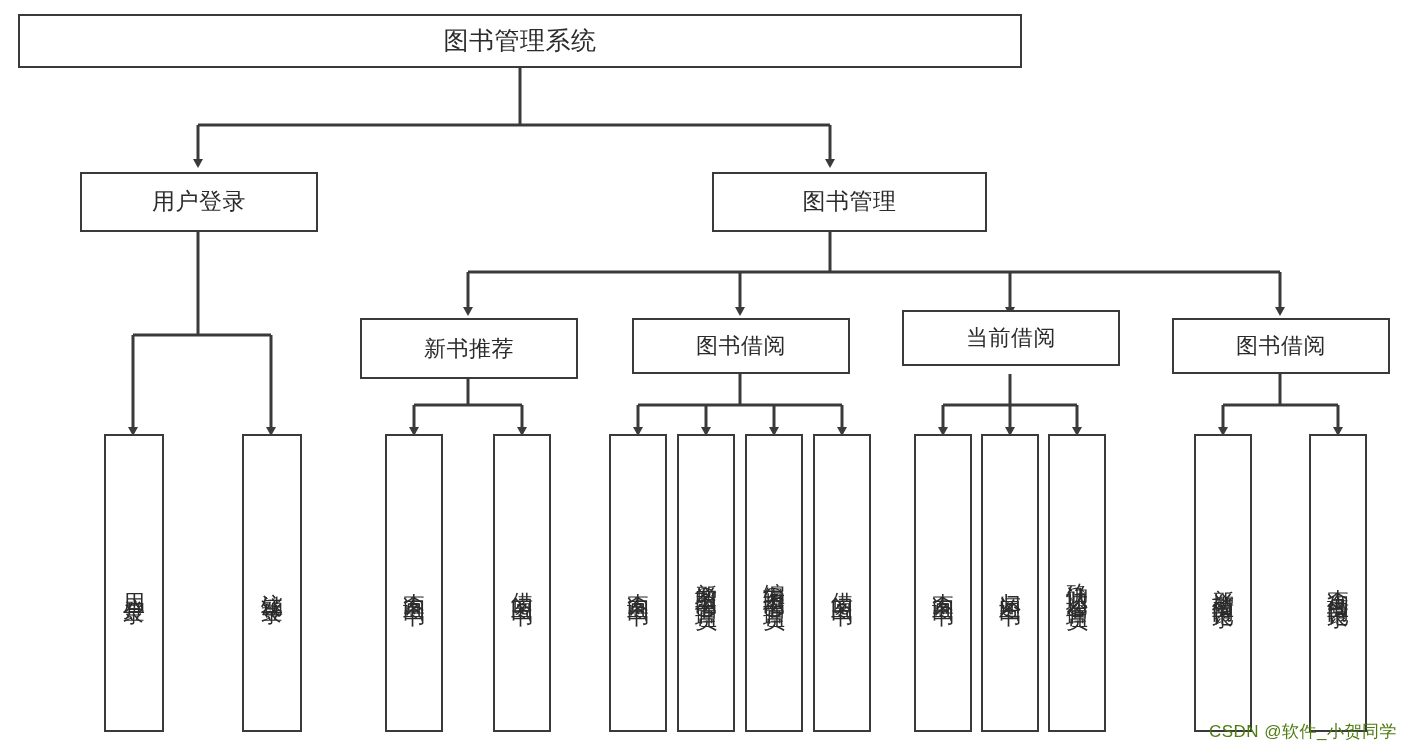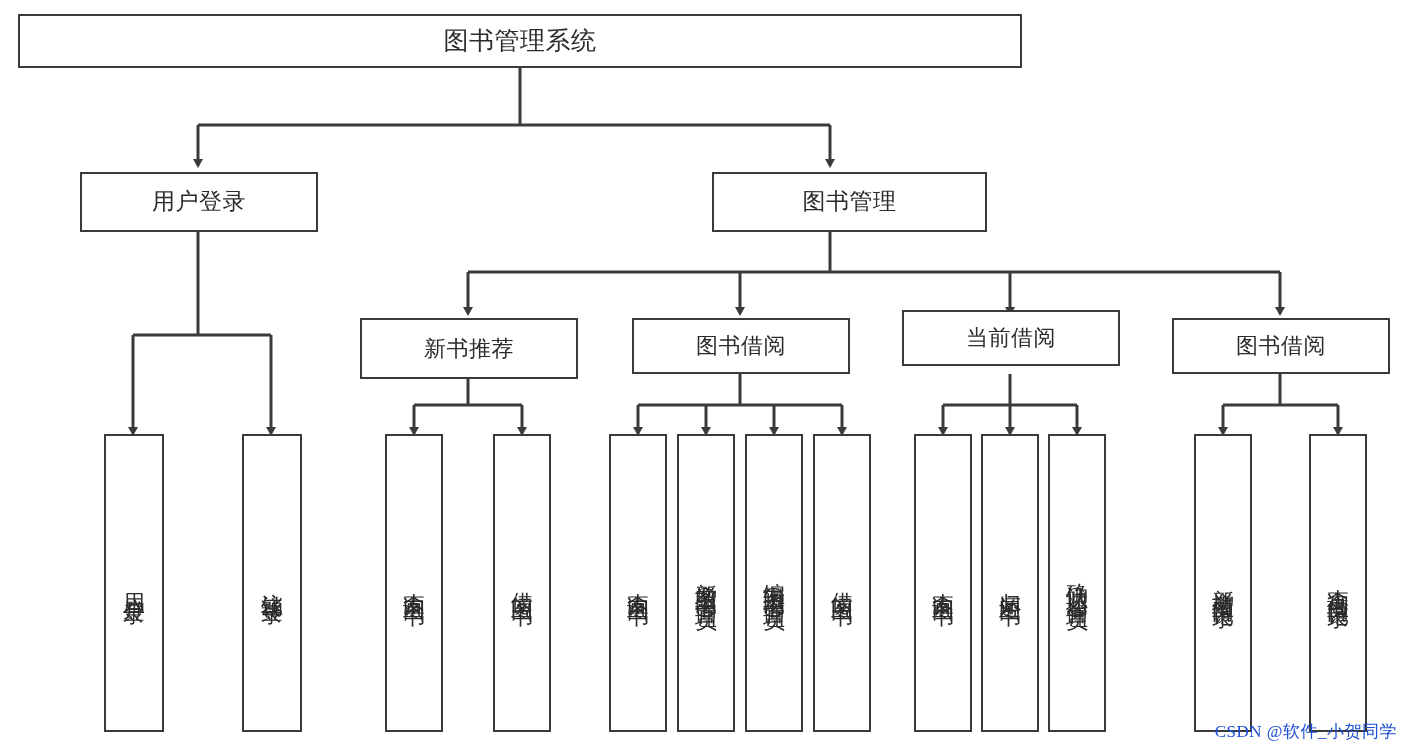--- a/index.html
+++ b/index.html
@@ -69,24 +69,24 @@
     font-size: 22px;
     letter-spacing: 4px;
     line-height: 1;
     max-height: 100%;
   }
   #watermark {
     position: absolute;
     right: 8px;
     bottom: 4px;
     font-size: 17px;
-    color: #1d4ed8;
+    color: #4d7c0f;
     letter-spacing: 0.5px;
     white-space: nowrap;
-    font-family: Liberation Serif, serif;
+    font-family: Liberation Sans, sans-serif;
   }
 </style>
 </head>
 <body>
 
 <div id="diagram-root">
 
   <svg id="edge-layer" viewBox="0 0 1405 747" width="1405" height="747" xmlns="http://www.w3.org/2000/svg">
     <defs>
       <marker id="arrow" markerWidth="9" markerHeight="10" refX="1" refY="5" orient="auto" markerUnits="userSpaceOnUse">

